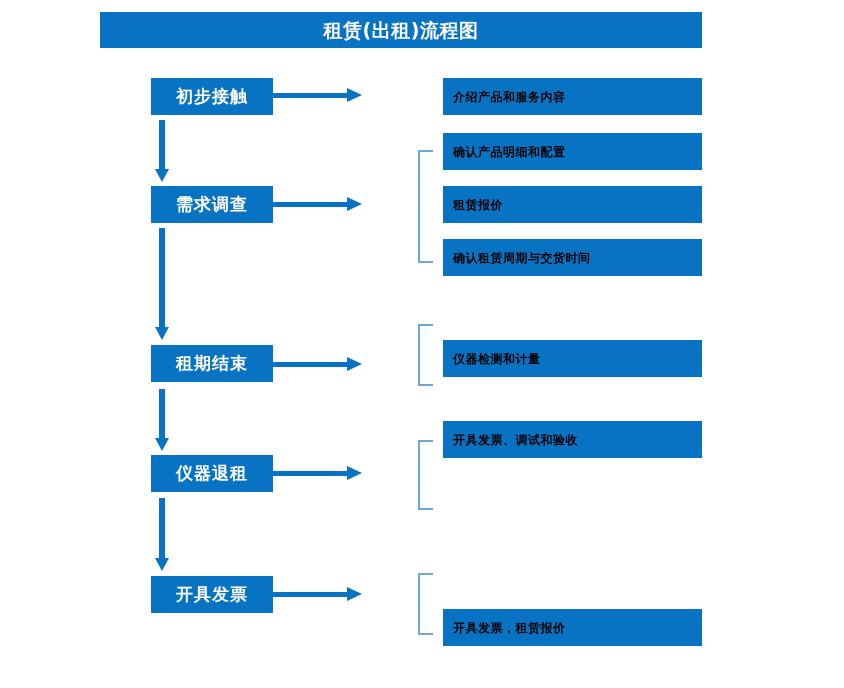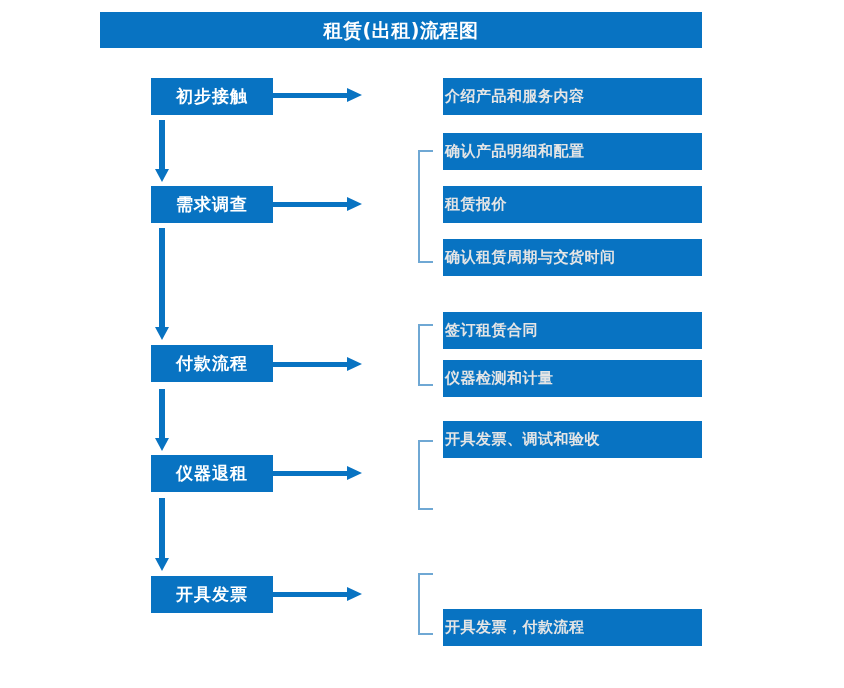--- a/index.html
+++ b/index.html
@@ -67,25 +67,25 @@
   .detail-box {
     position: absolute;
     left: 443px;
     width: 259px;
     height: 37px;
     background: #0873c2;
     display: flex;
     align-items: center;
   }
   .detail-box .detail-label {
-    color: #e5e5e5;
-    font-size: 15px;
+    color: #000000;
+    font-size: 12px;
     font-weight: bold;
     line-height: 1;
-    padding-left: 2px;
+    padding-left: 10px;
     letter-spacing: 0.5px;
     white-space: nowrap;
   }
 
   
   .h-arrow {
     position: absolute;
     left: 265px;
     width: 97px;
     height: 14px;
@@ -153,21 +153,21 @@
     <span class="title-text">租赁(出租)流程图</span>
   </div>
 
   <div class="stage-box" style="top:78px">
     <span class="stage-label">初步接触</span>
   </div>
   <div class="stage-box" style="top:186px">
     <span class="stage-label">需求调查</span>
   </div>
   <div class="stage-box" style="top:345px">
-    <span class="stage-label">付款流程</span>
+    <span class="stage-label">租期结束</span>
   </div>
   <div class="stage-box" style="top:455px">
     <span class="stage-label">仪器退租</span>
   </div>
   <div class="stage-box" style="top:576px">
     <span class="stage-label">开具发票</span>
   </div>
 
   <div class="v-arrow" style="top:120px;height:62px">
     <div class="shaft" style="height:49px"></div>
@@ -217,26 +217,23 @@
   </div>
   <div class="detail-box" style="top:133px">
     <span class="detail-label">确认产品明细和配置</span>
   </div>
   <div class="detail-box" style="top:186px">
     <span class="detail-label">租赁报价</span>
   </div>
   <div class="detail-box" style="top:239px">
     <span class="detail-label">确认租赁周期与交货时间</span>
   </div>
-  <div class="detail-box" style="top:312px">
-    <span class="detail-label">签订租赁合同</span>
-  </div>
-  <div class="detail-box" style="top:360px">
+  <div class="detail-box" style="top:340px">
     <span class="detail-label">仪器检测和计量</span>
   </div>
   <div class="detail-box" style="top:421px">
     <span class="detail-label">开具发票、调试和验收</span>
   </div>
   <div class="detail-box" style="top:609px">
-    <span class="detail-label">开具发票，付款流程</span>
+    <span class="detail-label">开具发票，租赁报价</span>
   </div>
 
 </div>
 
 </body></html>

